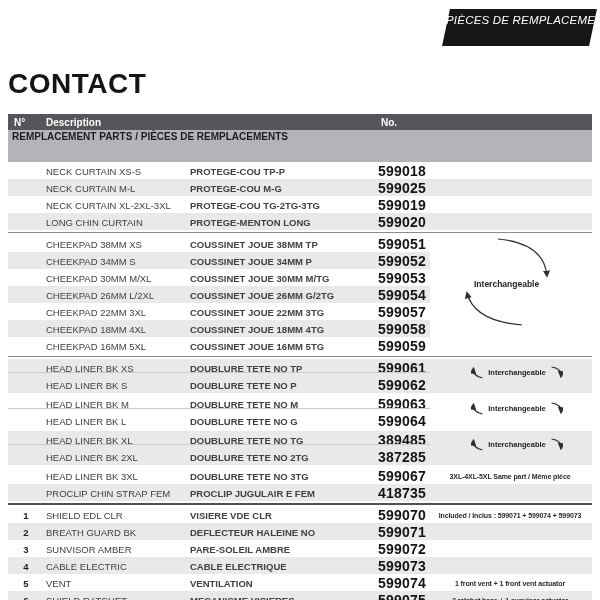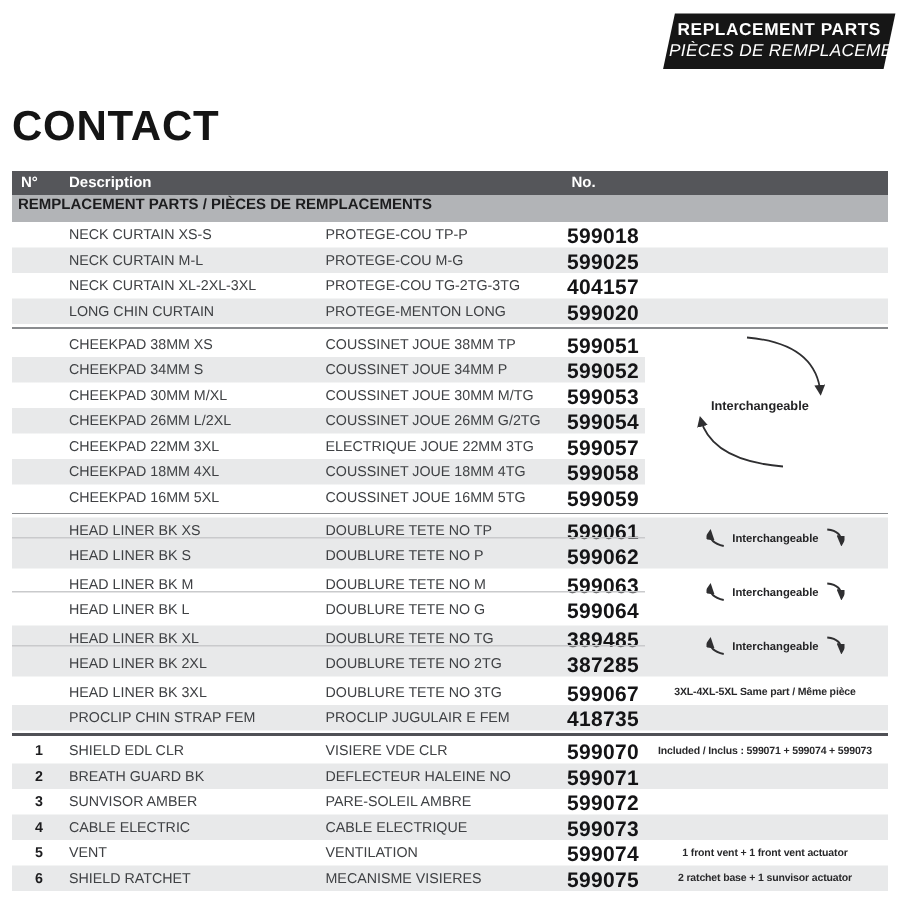--- a/index.html
+++ b/index.html
@@ -14,29 +14,29 @@
   .badge-line2{font-size:11.5px;font-style:italic;letter-spacing:.2px;line-height:14px;white-space:nowrap;}
 
   .page-title{position:absolute;left:8px;top:68px;margin:0;font-size:28px;font-weight:bold;color:#151515;letter-spacing:.5px;}
 
   .table{position:absolute;left:8px;top:114px;width:584px;}
   .thead{height:16px;background:#55565a;color:#fff;font-weight:bold;font-size:10px;position:relative;}
   .h{position:absolute;top:50%;transform:translateY(-50%);white-space:nowrap;}
   .h-num{left:6px;}
   .h-desc{left:38px;}
   .h-no{left:373px;}
-  .section-bar{height:18px;background:#b2b4b7;color:#1c1c1e;font-weight:bold;font-size:10px;line-height:14px;padding-left:4px;box-sizing:border-box;}
+  .section-bar{height:32px;background:#b2b4b7;color:#1c1c1e;font-weight:bold;font-size:10px;line-height:14px;padding-left:4px;box-sizing:border-box;}
 
   .row{position:relative;height:17px;font-size:9.5px;color:#3f4144;}
   .row.shade{background:#e8e9ea;}
   .row.shade-narrow{background:linear-gradient(to right,#e8e9ea 0,#e8e9ea 422px,rgba(0,0,0,0) 422px);}
   .cell{position:absolute;top:50%;transform:translateY(-50%);white-space:nowrap;}
   .cell-num{left:0;width:36px;text-align:center;font-weight:bold;color:#1c1c1e;}
   .cell-en{left:38px;}
-  .cell-fr{left:209px;}
+  .cell-fr{left:182px;font-weight:bold;}
   .cell-no{left:370px;font-weight:bold;font-size:14px;color:#141416;letter-spacing:.2px;}
   .cell-note{left:420px;width:164px;text-align:center;font-weight:bold;font-size:7px;color:#29292b;letter-spacing:-.1px;}
 
   .divider{height:5px;background:linear-gradient(#fff 2px,#8a8c8f 2px,#8a8c8f 3px,#fff 3px);}
   .divider.heavy{background:linear-gradient(#fff 1.5px,#505156 1.5px,#505156 3.5px,#fff 3.5px);}
 
   .group{position:relative;}
   .pair-band{position:relative;margin-bottom:2px;}
   .pair-band.shade{background:#e8e9ea;}
   .pair-row{background:transparent !important;text-align:right;}
@@ -49,21 +49,20 @@
   .cycle-annotation .lbl{position:absolute;left:52px;top:44px;font-size:8.5px;font-weight:bold;color:#232325;white-space:nowrap;}
 </style>
 </head>
 <body>
 
 <div class="canvas">
 
   <div class="badge">
     <div class="badge-bg"></div>
     <div class="badge-text">
-      <div class="badge-line1">REPLACEMENT PARTS</div>
       <div class="badge-line2">PIÈCES DE REMPLACEMENT</div>
     </div>
   </div>
 
   <h1 class="page-title">CONTACT</h1>
 
   <div class="table">
     <div class="thead">
       <span class="h h-num">N°</span>
       <span class="h h-desc">Description</span>
@@ -78,21 +77,21 @@
             <span class="cell cell-no">599018</span>
           </div>
           <div class="row shade">
             <span class="cell cell-en">NECK CURTAIN M-L</span>
             <span class="cell cell-fr">PROTEGE-COU M-G</span>
             <span class="cell cell-no">599025</span>
           </div>
           <div class="row">
             <span class="cell cell-en">NECK CURTAIN XL-2XL-3XL</span>
             <span class="cell cell-fr">PROTEGE-COU TG-2TG-3TG</span>
-            <span class="cell cell-no">404157</span>
+            <span class="cell cell-no">599019</span>
           </div>
           <div class="row shade">
             <span class="cell cell-en">LONG CHIN CURTAIN</span>
             <span class="cell cell-fr">PROTEGE-MENTON LONG</span>
             <span class="cell cell-no">599020</span>
           </div>
         </div>
         <div class="divider"></div>
         <div class="group">
           <div class="row">
@@ -110,21 +109,21 @@
             <span class="cell cell-fr">COUSSINET JOUE 30MM M/TG</span>
             <span class="cell cell-no">599053</span>
           </div>
           <div class="row shade-narrow">
             <span class="cell cell-en">CHEEKPAD 26MM L/2XL</span>
             <span class="cell cell-fr">COUSSINET JOUE 26MM G/2TG</span>
             <span class="cell cell-no">599054</span>
           </div>
           <div class="row">
             <span class="cell cell-en">CHEEKPAD 22MM 3XL</span>
-            <span class="cell cell-fr">ELECTRIQUE JOUE 22MM 3TG</span>
+            <span class="cell cell-fr">COUSSINET JOUE 22MM 3TG</span>
             <span class="cell cell-no">599057</span>
           </div>
           <div class="row shade-narrow">
             <span class="cell cell-en">CHEEKPAD 18MM 4XL</span>
             <span class="cell cell-fr">COUSSINET JOUE 18MM 4TG</span>
             <span class="cell cell-no">599058</span>
           </div>
           <div class="row">
             <span class="cell cell-en">CHEEKPAD 16MM 5XL</span>
             <span class="cell cell-fr">COUSSINET JOUE 16MM 5TG</span>

